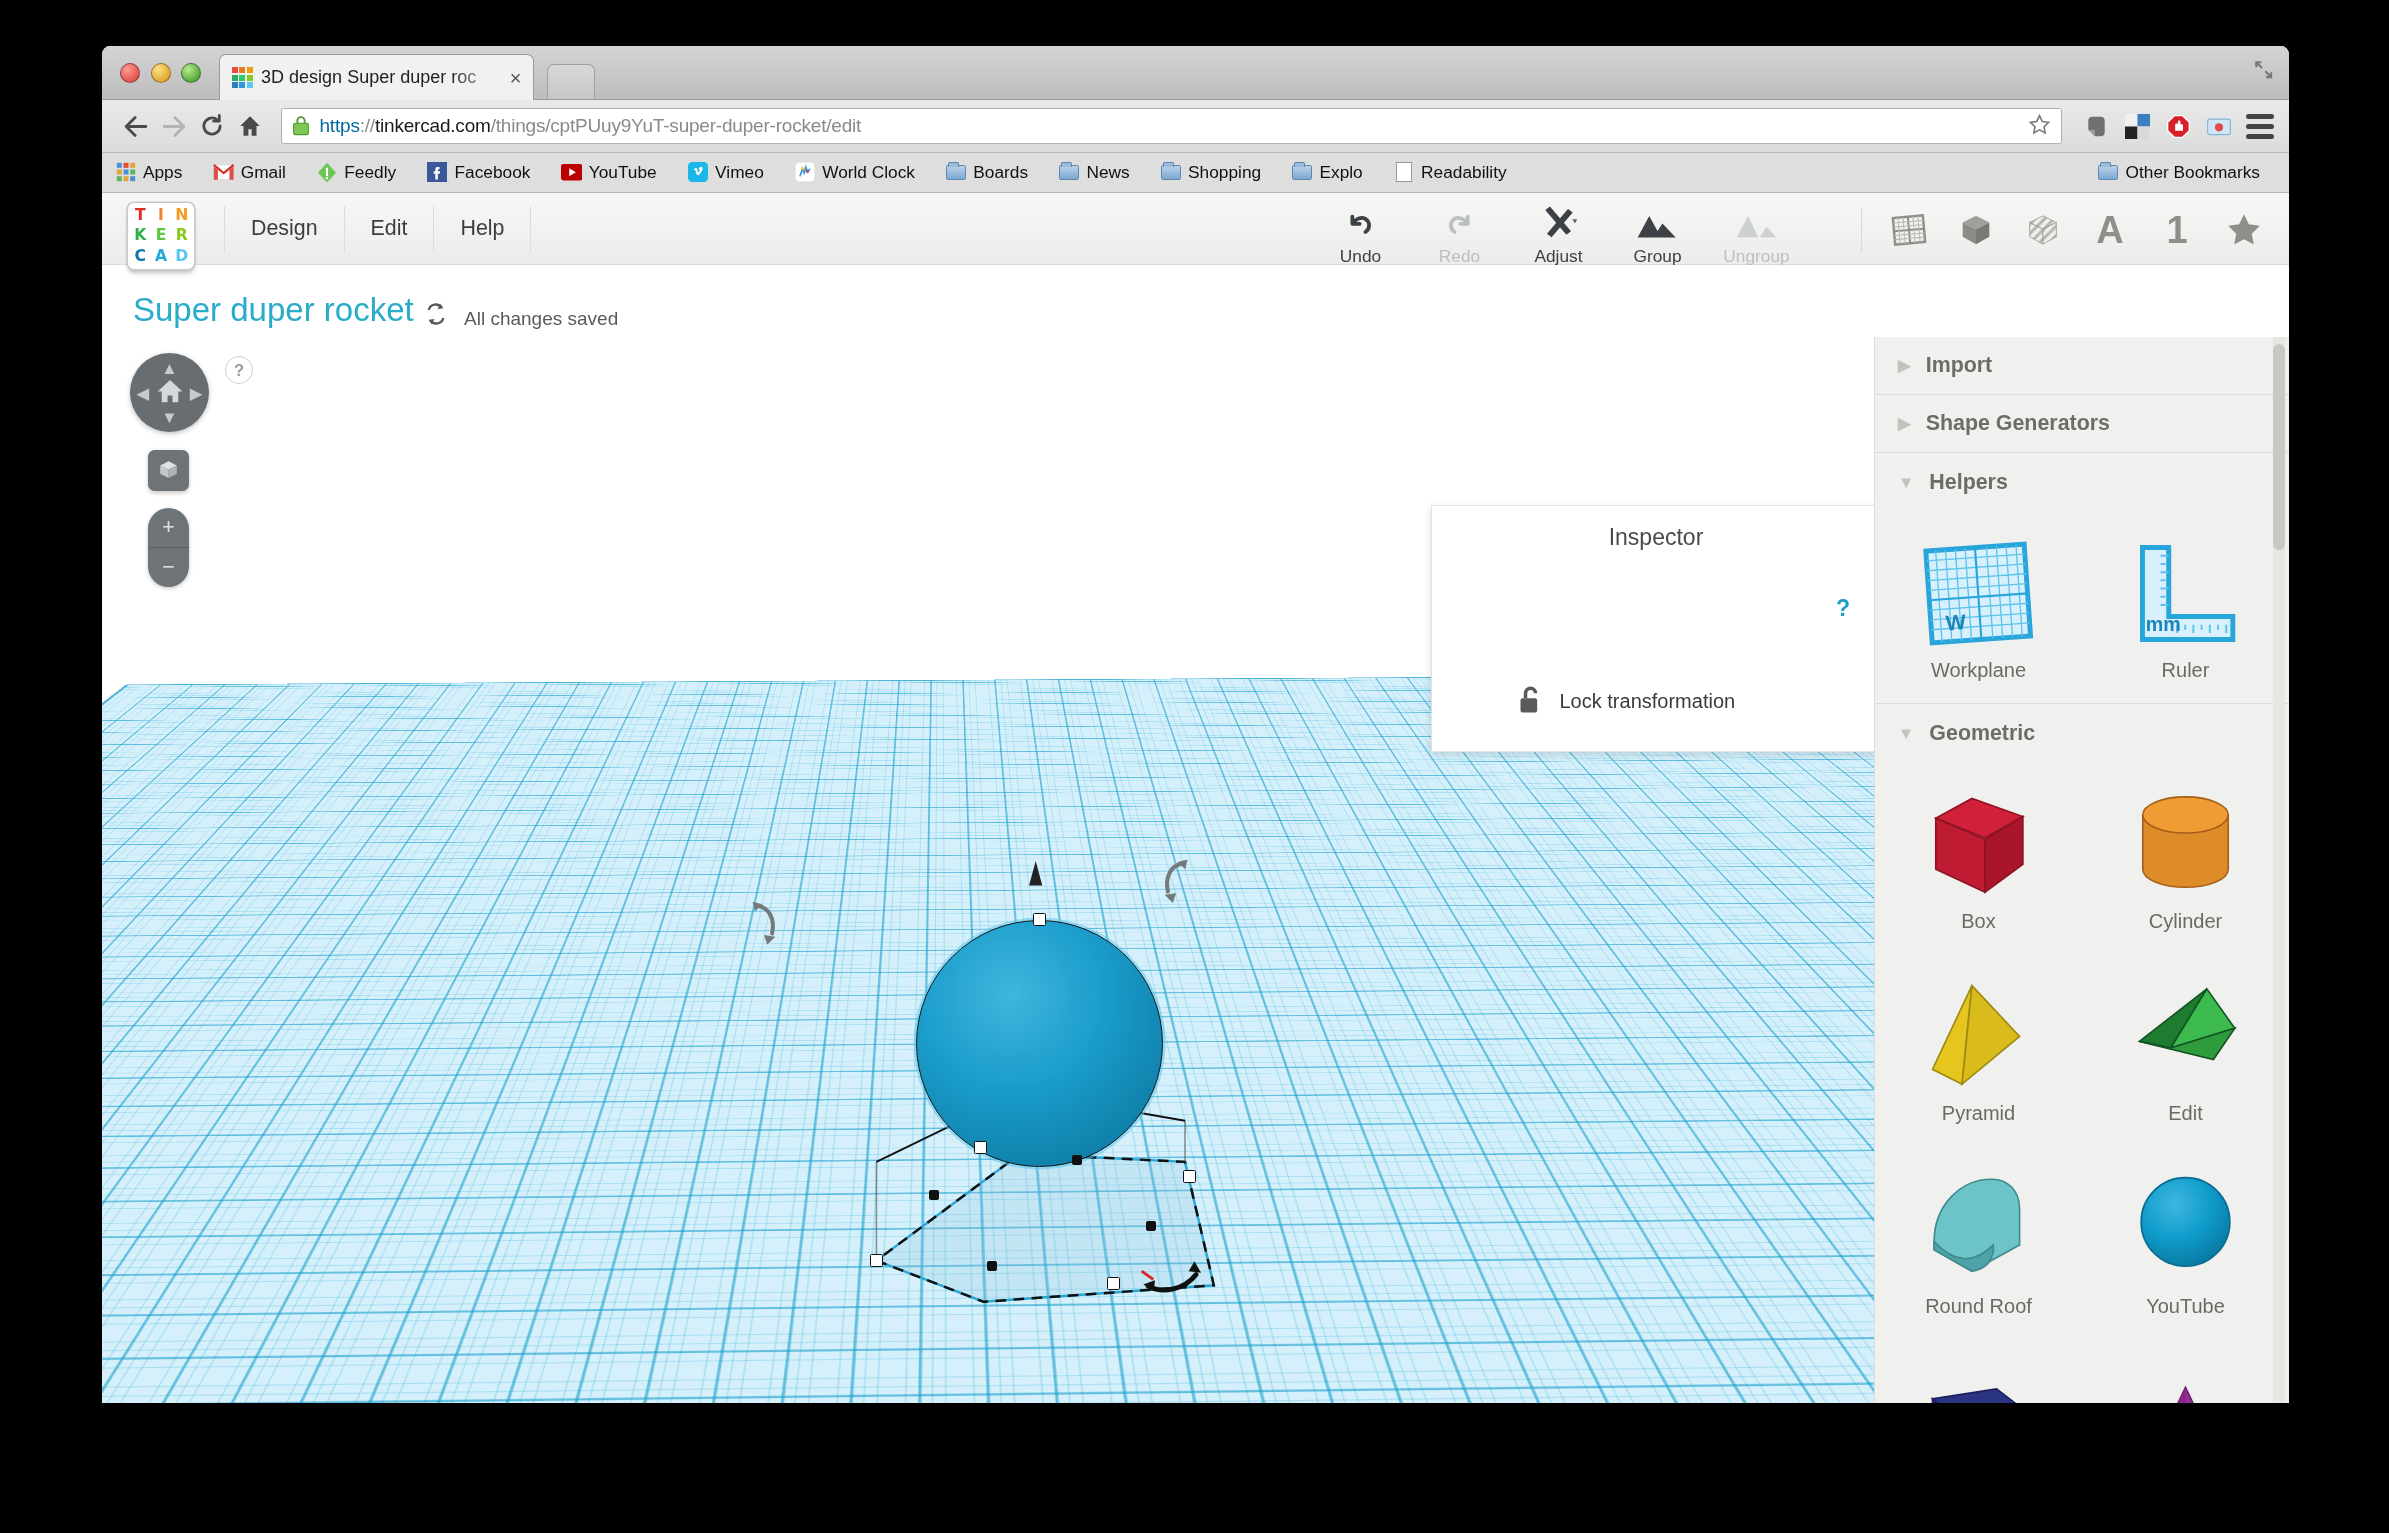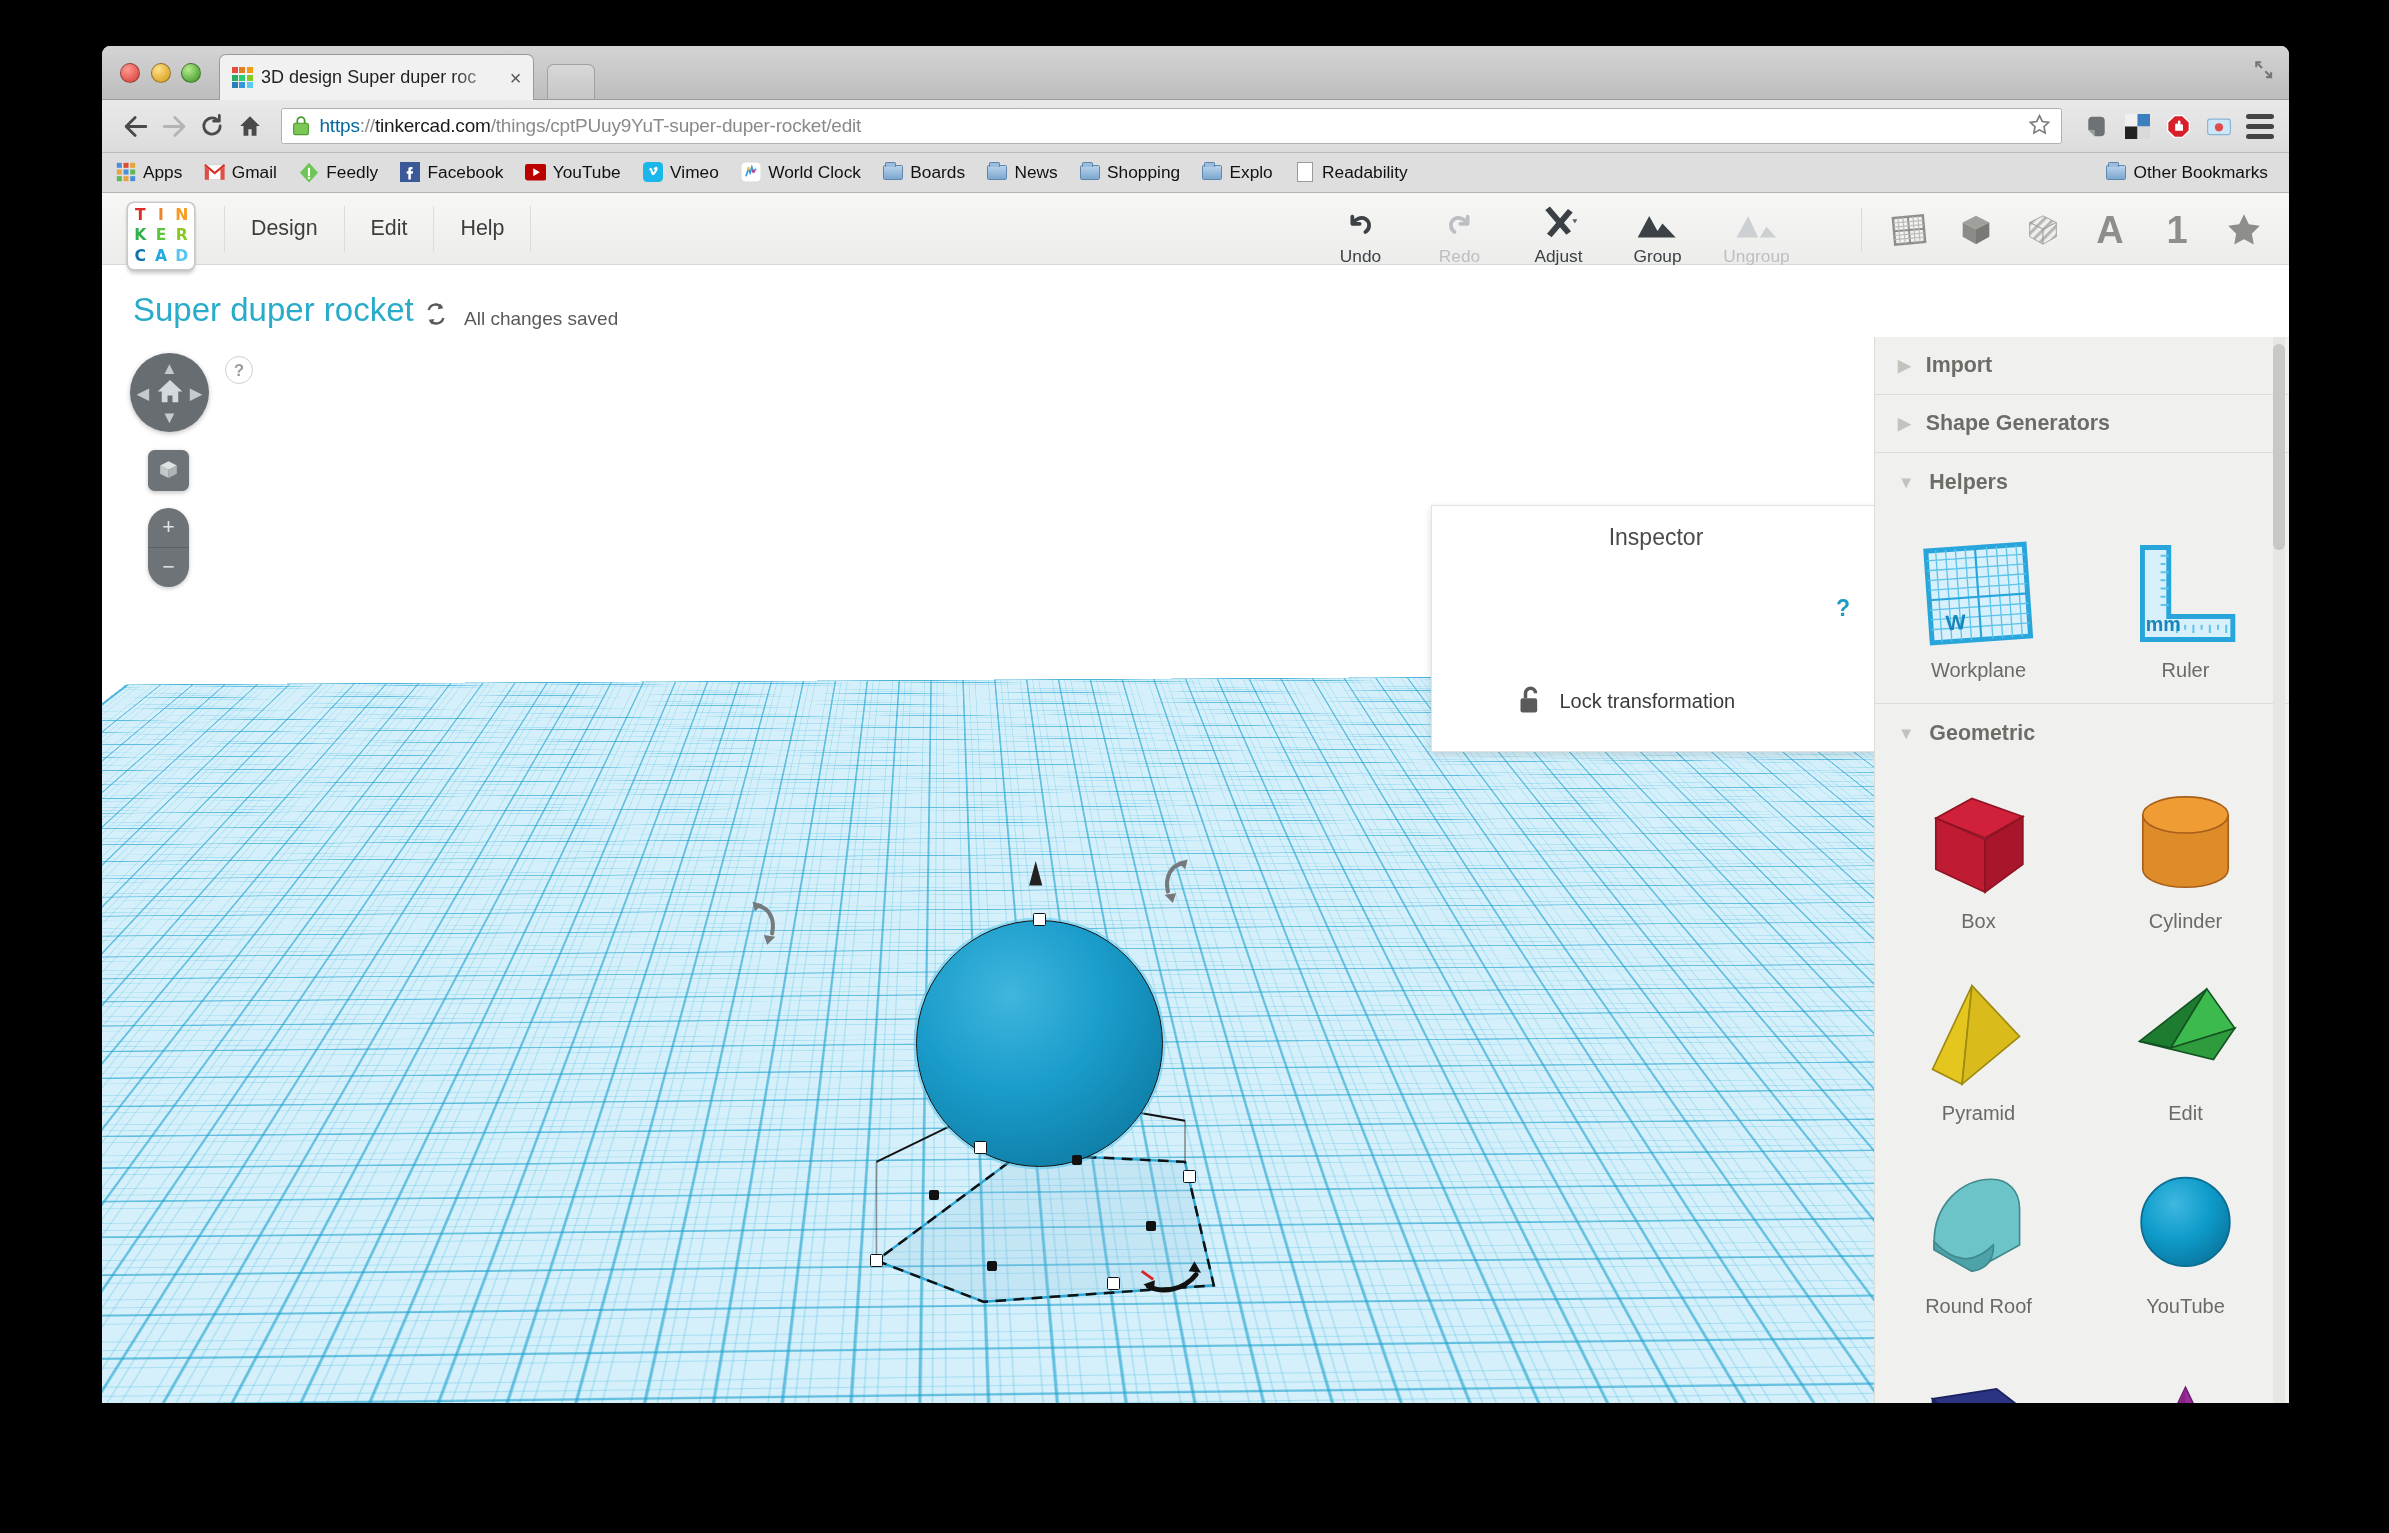--- a/index.html
+++ b/index.html
@@ -92,25 +92,25 @@
   .ext-icons { display: flex; align-items: center; gap: 13px; margin-left: 8.2px; }
   .ext-ic { width: 28px; height: 28px; display: flex; align-items: center; justify-content: center; }
   #hamburger { width: 28px; height: 25px; display: flex; flex-direction: column; justify-content: space-between; margin-left: 13px; }
   #hamburger span { display: block; height: 5px; border-radius: 2.5px; background: #444; }
 
   
   #bookmarks-bar {
     height: 40px; background: #dedede;
     border-bottom: 0.8px solid #b5b5b5;
     display: flex; align-items: center; padding: 0 13px;
-    font-size: 17.3px; color: #111;
+    font-size: 17.3px; color: #111; gap: 9px;
   }
   .bm { display: flex; align-items: center; margin-right: 21.4px; white-space: nowrap; }
   .bm .bmico { width: 21.4px; height: 21.4px; margin-right: 6.6px; flex: 0 0 21.4px; display: flex; align-items: center; justify-content: center; }
-  .bm-right { margin-left: auto; margin-right: 8px; align-items: flex-end; }
+  .bm-right { margin-left: auto; margin-right: 16px; align-items: flex-end; }
   .folder-ico {
     width: 20px; height: 15.6px; border-radius: 1.6px;
     background: linear-gradient(#b9d2ea, #7ba7d0);
     border: 0.8px solid #5f87ad; position: relative;
   }
   .folder-ico::before {
     content: ''; position: absolute; left: 0.8px; top: -4.1px; width: 9px; height: 4.1px;
     border-radius: 1.6px 1.6px 0 0; background: #9bbcdd; border: 0.8px solid #5f87ad; border-bottom: none;
   }
   .page-ico { width: 15.6px; height: 20px; background: #fff; border: 0.8px solid #9a9a9a; }

